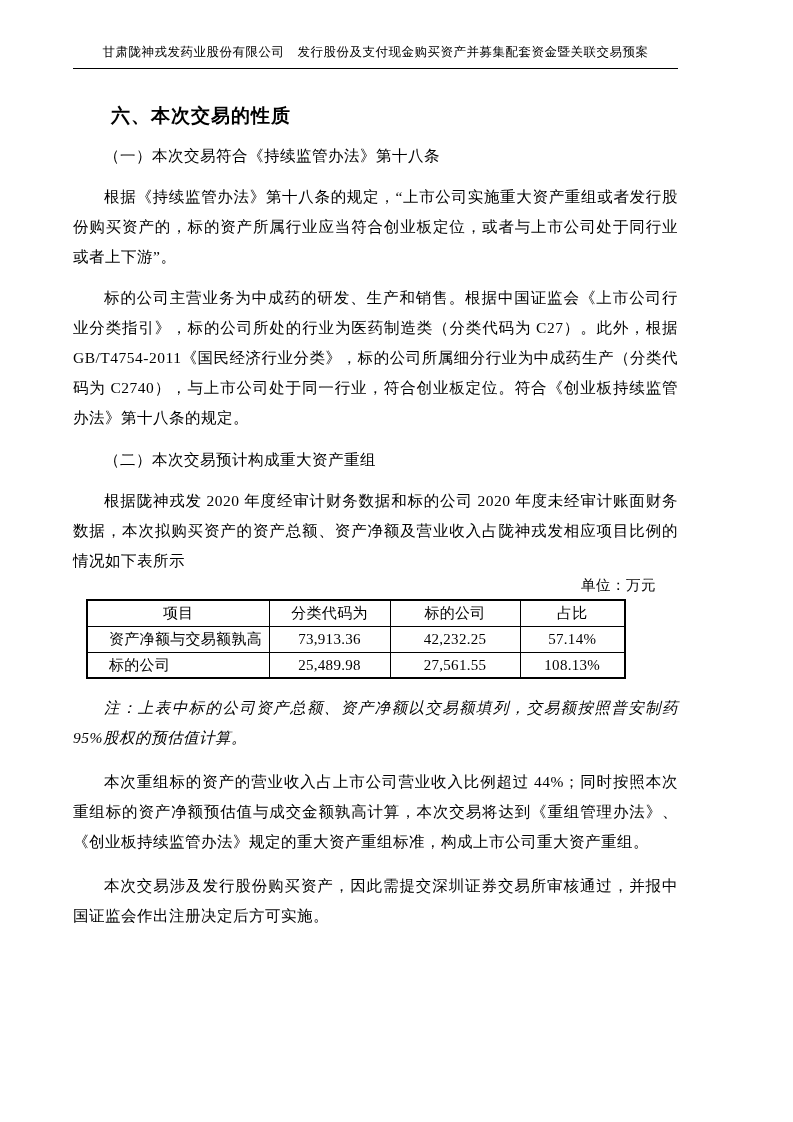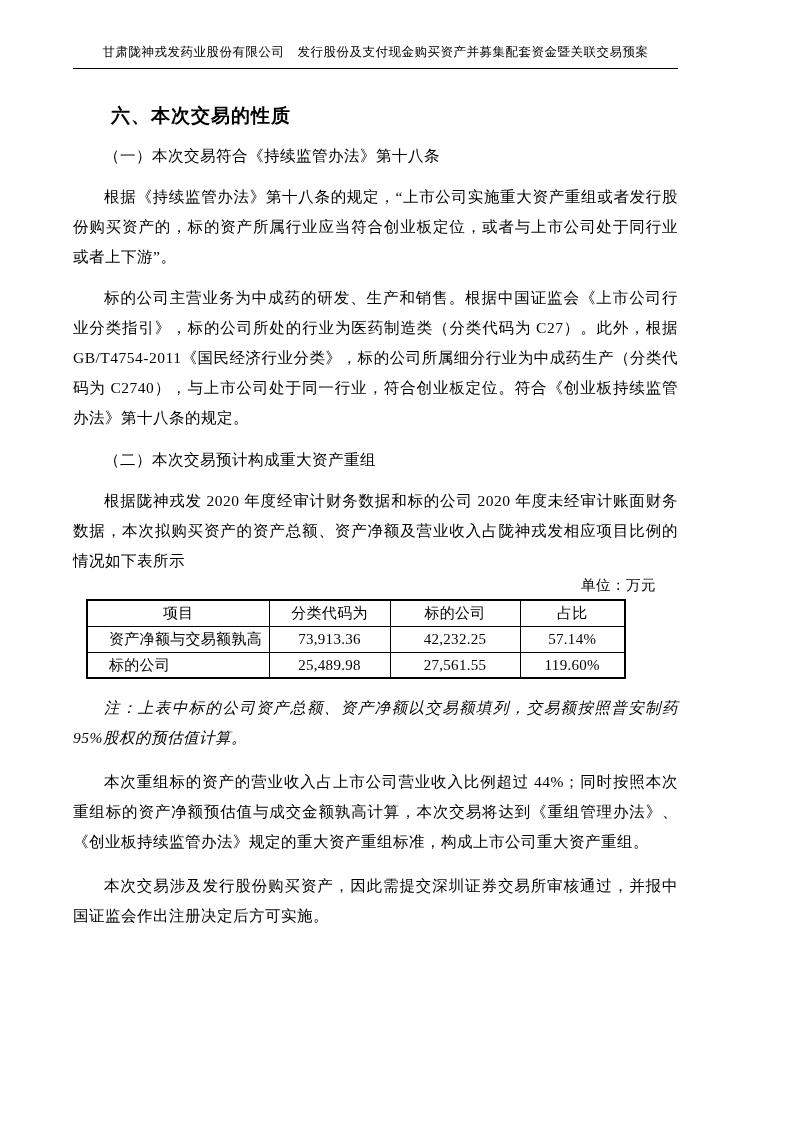--- a/index.html
+++ b/index.html
@@ -120,21 +120,21 @@
       <tr>
         <td class="col-name">资产净额与交易额孰高</td>
         <td>73,913.36</td>
         <td>42,232.25</td>
         <td>57.14%</td>
       </tr>
       <tr>
         <td class="col-name">标的公司</td>
         <td>25,489.98</td>
         <td>27,561.55</td>
-        <td>119.60%</td>
+        <td>108.13%</td>
       </tr>
     </tbody>
   </table>
 
   <p class="body-para note-para">注：上表中标的公司资产总额、资产净额以交易额填列，交易额按照普安制药 95%股权的预估值计算。</p>
 
   <p class="body-para closing-para">本次重组标的资产的营业收入占上市公司营业收入比例超过 44%；同时按照本次重组标的资产净额预估值与成交金额孰高计算，本次交易将达到《重组管理办法》、《创业板持续监管办法》规定的重大资产重组标准，构成上市公司重大资产重组。</p>
 
   <p class="body-para closing-para">本次交易涉及发行股份购买资产，因此需提交深圳证券交易所审核通过，并报中国证监会作出注册决定后方可实施。</p>
 

